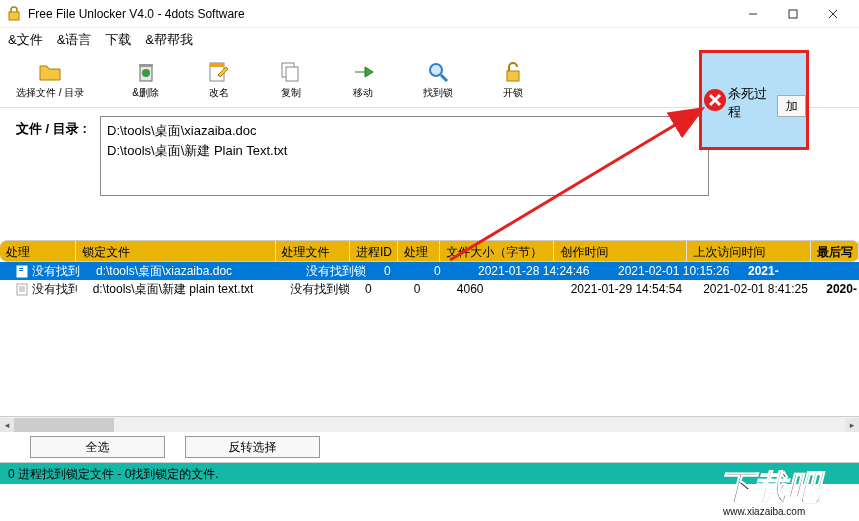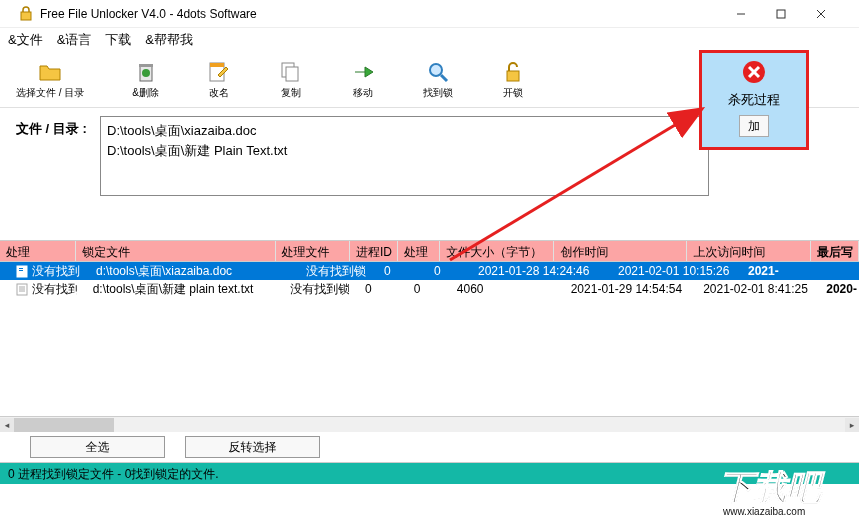--- a/index.html
+++ b/index.html
@@ -1,40 +1,40 @@
 <!DOCTYPE html>
 <html><head>
 <meta charset="utf-8">
 <style>
 * { margin: 0; padding: 0; box-sizing: border-box; font-family: "Microsoft YaHei", "SimSun", Arial, sans-serif; }
 body { background: #fff; width: 859px; height: 521px; overflow: hidden; position: relative; }
 
-.titlebar { height: 28px; background: #fff; display: flex; align-items: center; padding: 0 18px; border-bottom: 1px solid #eee; }
+.titlebar { height: 28px; background: #fff; display: flex; align-items: center; padding: 0 6px; border-bottom: 1px solid #eee; }
 .titlebar .icon { width: 16px; height: 16px; margin-right: 6px; }
 .titlebar .title { font-size: 12px; flex: 1; }
 .titlebar .winbtn { width: 40px; height: 28px; display: flex; align-items: center; justify-content: center; cursor: pointer; }
 
 .menubar { height: 24px; display: flex; align-items: center; padding: 0 8px; gap: 14px; font-size: 13px; }
 .menubar .menu-item { cursor: pointer; }
 
 .toolbar { height: 56px; display: flex; align-items: center; padding: 0 16px; gap: 48px; border-bottom: 1px solid #e0e0e0; position: relative; }
 .tool-btn { display: flex; flex-direction: column; align-items: center; gap: 2px; cursor: pointer; font-size: 10px; }
 .tool-btn .ticon { width: 24px; height: 24px; display: flex; align-items: center; justify-content: center; }
-.kill-box { position: absolute; right: 50px; top: -2px; width: 110px; height: 100px; border: 3px solid #e52020; background: #b5dff9; display: flex; flex-direction: column; align-items: center; padding-top: 6px; }
+.kill-box { position: absolute; right: 50px; top: -2px; width: 110px; height: 100px; border: 3px solid #e52020; background: #b5dff9; display: flex; flex-direction: row; align-items: center; padding-top: 6px; }
 .kill-box .ticon { margin-bottom: 2px; }
 .kill-box .lbl { font-size: 13px; }
 .kill-box .add-btn { margin-top: 6px; width: 30px; height: 22px; background: #f8f8f8; border: 1px solid #aaa; font-size: 12px; display: flex; align-items: center; justify-content: center; cursor: pointer; }
 
 .path-area { display: flex; padding: 8px 10px 4px 16px; gap: 4px; justify-content: space-between; }
 .path-label { font-size: 13px; font-weight: bold; padding-top: 4px; width: 80px; }
 .path-box { flex: 1; height: 80px; border: 1px solid #888; padding: 4px 6px; font-size: 13px; font-family: monospace; line-height: 1.5; background: #fff; margin-right: 140px; }
 
 .arrow-svg { position: absolute; top: 100px; left: 440px; pointer-events: none; }
 
-.grid-header { display: flex; background: #fca5a5; border-top: 1px solid #ccc; border-bottom: 1px solid #ccc; height: 22px; font-size: 12px; margin-top: 40px; }
+.grid-header { display: flex; background: #eab308; border-top: 1px solid #ccc; border-bottom: 1px solid #ccc; height: 22px; font-size: 12px; margin-top: 40px; border-radius: 7px; }
 .grid-header > div { padding: 3px 6px; border-right: 1px solid #e0e0e0; overflow: hidden; white-space: nowrap; }
 .grid-body { height: 150px; overflow: auto; }
 .grid-row { display: flex; height: 18px; font-size: 12px; align-items: center; }
 .grid-row > div { padding: 1px 16px; overflow: hidden; white-space: nowrap; }
 .grid-row.selected { background: #0078d7; color: #fff; }
 .row-icon { width: 14px; height: 14px; display: inline-block; vertical-align: middle; margin-right: 2px; }
 
 .c-proc { width: 80px; }
 .c-lock { width: 210px; }
 .c-pfile { width: 78px; }

